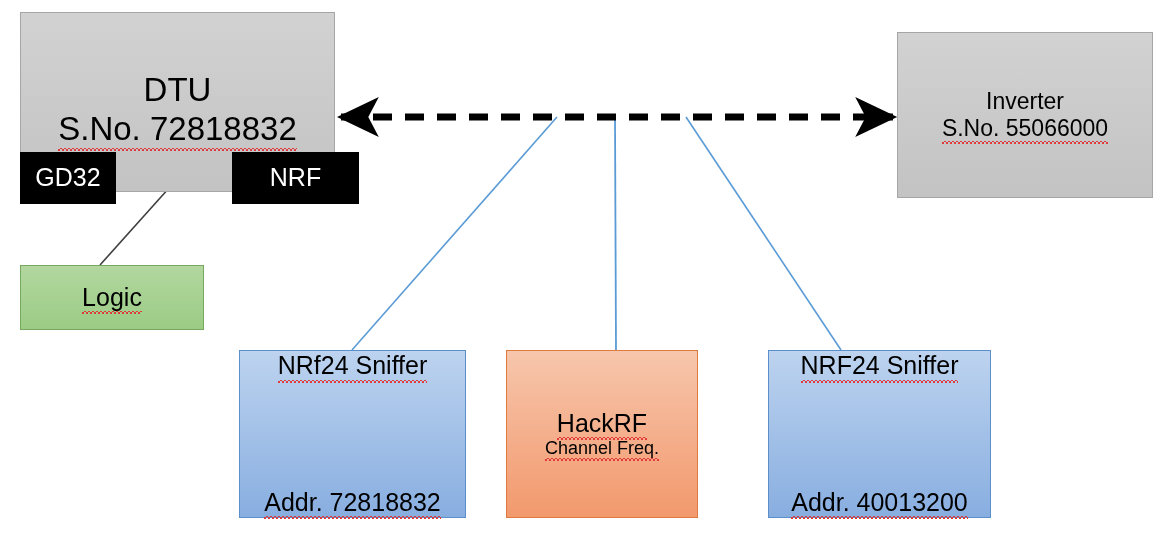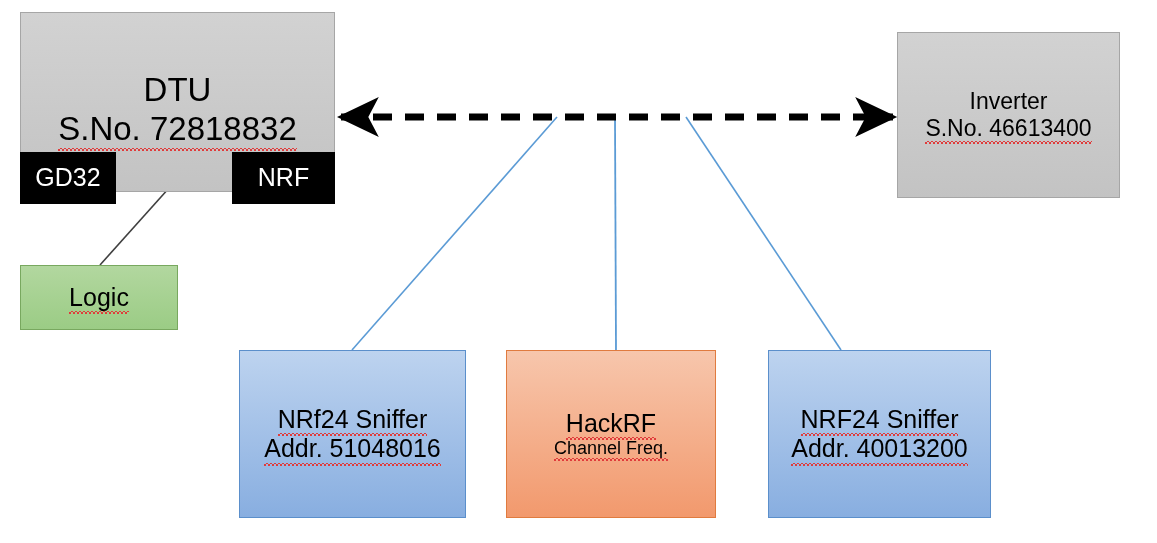--- a/index.html
+++ b/index.html
@@ -32,53 +32,54 @@
     background: linear-gradient(180deg, #d2d2d2 0%, #c3c3c3 100%);
     border: 1px solid #a6a6a6;
   }
   #dtu-node {
     left: 20px; top: 12px; width: 315px; height: 180px;
     justify-content: flex-start;
     padding-top: 58px;
     font-size: 33px;
   }
   #inverter-node {
-    left: 897px; top: 32px; width: 223px; height: 166px;
+    left: 897px; top: 32px; width: 256px; height: 166px;
     font-size: 23px;
   }
   
   .black-block {
     background: #000000;
     color: #ffffff;
     font-size: 25px;
     border: none;
     z-index: 4;
   }
   #gd32-node { left: 20px; top: 152px; width: 96px; height: 52px; }
-  #nrf-node  { left: 232px; top: 152px; width: 103px; height: 52px; }
+  #nrf-node  { left: 232px; top: 152px; width: 127px; height: 52px; }
 
   
   #logic-node {
-    left: 20px; top: 265px; width: 158px; height: 65px;
+    left: 20px; top: 265px; width: 184px; height: 65px;
     background: linear-gradient(180deg, #b2d79f 0%, #9bcc85 100%);
     border: 1px solid #78a85f;
     font-size: 25px;
   }
   
   .blue-block {
     background: linear-gradient(180deg, #bdd3ef 0%, #88aee0 100%);
     border: 1px solid #5b8fcb;
     font-size: 25px;
+    justify-content: space-between;
   }
   #sniffer-left-node  { left: 239px; top: 350px; width: 227px; height: 168px; }
   #sniffer-right-node { left: 768px; top: 350px; width: 223px; height: 168px; }
 
   
   #hackrf-node {
-    left: 506px; top: 350px; width: 210px; height: 168px;
+    left: 506px; top: 350px; width: 192px; height: 168px;
     background: linear-gradient(180deg, #f7c6ac 0%, #f2996d 100%);
     border: 1px solid #e07b3f;
   }
   #hackrf-node .title-lg { font-size: 25px; }
   #hackrf-node .sub      { font-size: 18px; text-decoration: underline; }
 
   
   .sq {
     position: relative;
     display: inline-block;
@@ -145,36 +146,36 @@
     <div>GD32</div>
   </div>
 
   <div class="node black-block" id="nrf-node">
     <div>NRF</div>
   </div>
 
   <div class="node grey-block" id="inverter-node">
     <div>Inverter</div>
     <div>
-      <span class="sq">S.No. 46613400</span>
+      <span class="sq">S.No. 55066000</span>
     </div>
   </div>
 
   <div class="node" id="logic-node">
     <div>
       <span class="sq">Logic</span>
     </div>
   </div>
 
   <div class="node blue-block" id="sniffer-left-node">
     <div>
       <span class="sq">NRf24 Sniffer</span>
     </div>
     <div>
-      <span class="sq">Addr. 51048016</span>
+      <span class="sq">Addr. 72818832</span>
     </div>
   </div>
 
   <div class="node" id="hackrf-node">
     <div class="title-lg">
       <span class="sq">HackRF</span>
     </div>
     <div class="sub">
       <span class="sq">Channel Freq.</span>
     </div>

